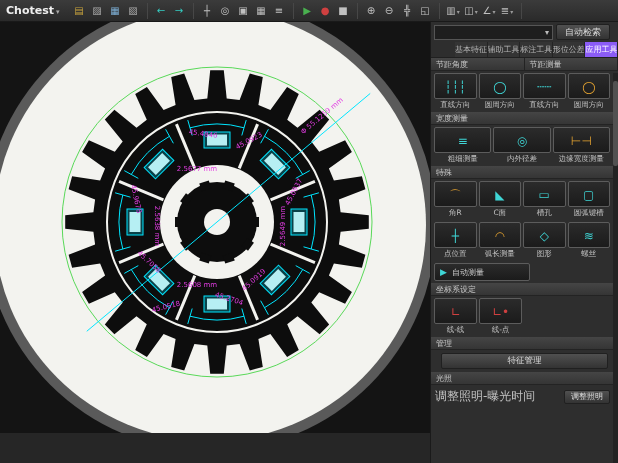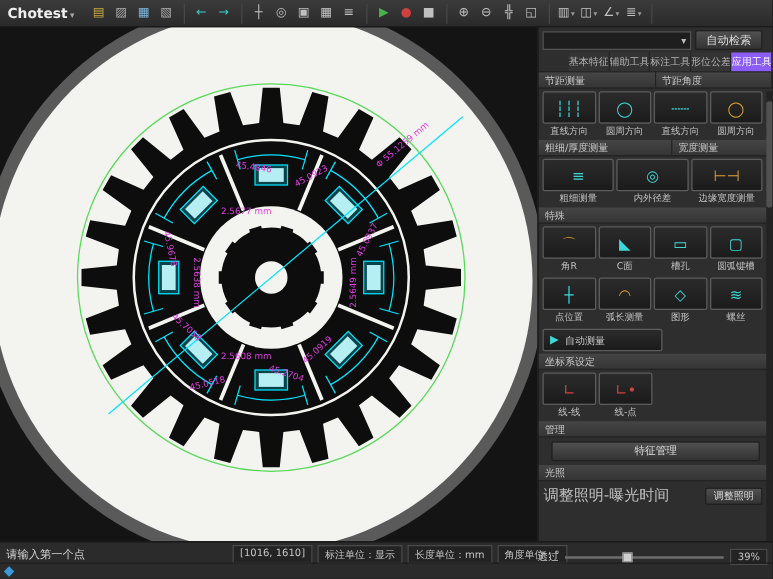--- a/index.html
+++ b/index.html
@@ -224,22 +224,22 @@
 
       <div class="tabs">
         <div class="tab">基本特征</div>
         <div class="tab">辅助工具</div>
         <div class="tab">标注工具</div>
         <div class="tab">形位公差</div>
         <div class="tab active">应用工具</div>
       </div>
 
       <div class="sec-head">
+        <div>节距角度</div>
         <div>节距测量</div>
-        <div>节距角度</div>
       </div>
       <div class="tool-row">
           <div class="tool">
             <div class="tico"><span style="color: rgb(63, 214, 214);">┆┆┆</span></div>
             <div class="tlbl">直线方向</div>
           </div>
           <div class="tool">
             <div class="tico"><span style="color: rgb(63, 214, 214);">◯</span></div>
             <div class="tlbl">圆周方向</div>
           </div>
@@ -247,21 +247,20 @@
             <div class="tico"><span style="color: rgb(63, 214, 214);">┄┄</span></div>
             <div class="tlbl">直线方向</div>
           </div>
           <div class="tool">
             <div class="tico"><span style="color: rgb(224, 160, 48);">◯</span></div>
             <div class="tlbl">圆周方向</div>
           </div>
         </div>
 
       <div class="sec-head">
-        <div style="flex:1.35">粗细/厚度测量</div>
         <div>宽度测量</div>
       </div>
       <div class="tool-row">
           <div class="tool">
             <div class="tico"><span style="color: rgb(63, 214, 214);">≡</span></div>
             <div class="tlbl">粗细测量</div>
           </div>
           <div class="tool">
             <div class="tico"><span style="color: rgb(63, 214, 214);">◎</span></div>
             <div class="tlbl">内外径差</div>
@@ -344,32 +343,13 @@
         <span class="light-lbl">调整照明-曝光时间</span>
         <button class="btn small">调整照明</button>
       </div>
 
       <div class="sb-scroll">
         <div class="sthumb"></div>
       </div>
     </div>
   </div>
 
-  <div class="bottom">
-    <span class="hint">请输入第一个点</span>
-    <div class="segs">
-      <span class="seg">[1016, 1610]</span>
-      <span class="seg">标注单位：显示</span>
-      <span class="seg">长度单位：mm</span>
-      <span class="seg">角度单位：°</span>
-    </div>
-    <div class="trans">
-      <span class="tlabel">透过</span>
-      <div class="slider">
-        <div class="track"></div>
-        <div class="thumb" style="left: calc(39% - 4px);"></div>
-      </div>
-      <span class="val">39%</span>
-    </div>
-    <div class="botline"></div>
-    <span class="task-icon">◆</span>
-  </div>
 </div>
 
 </body></html>

